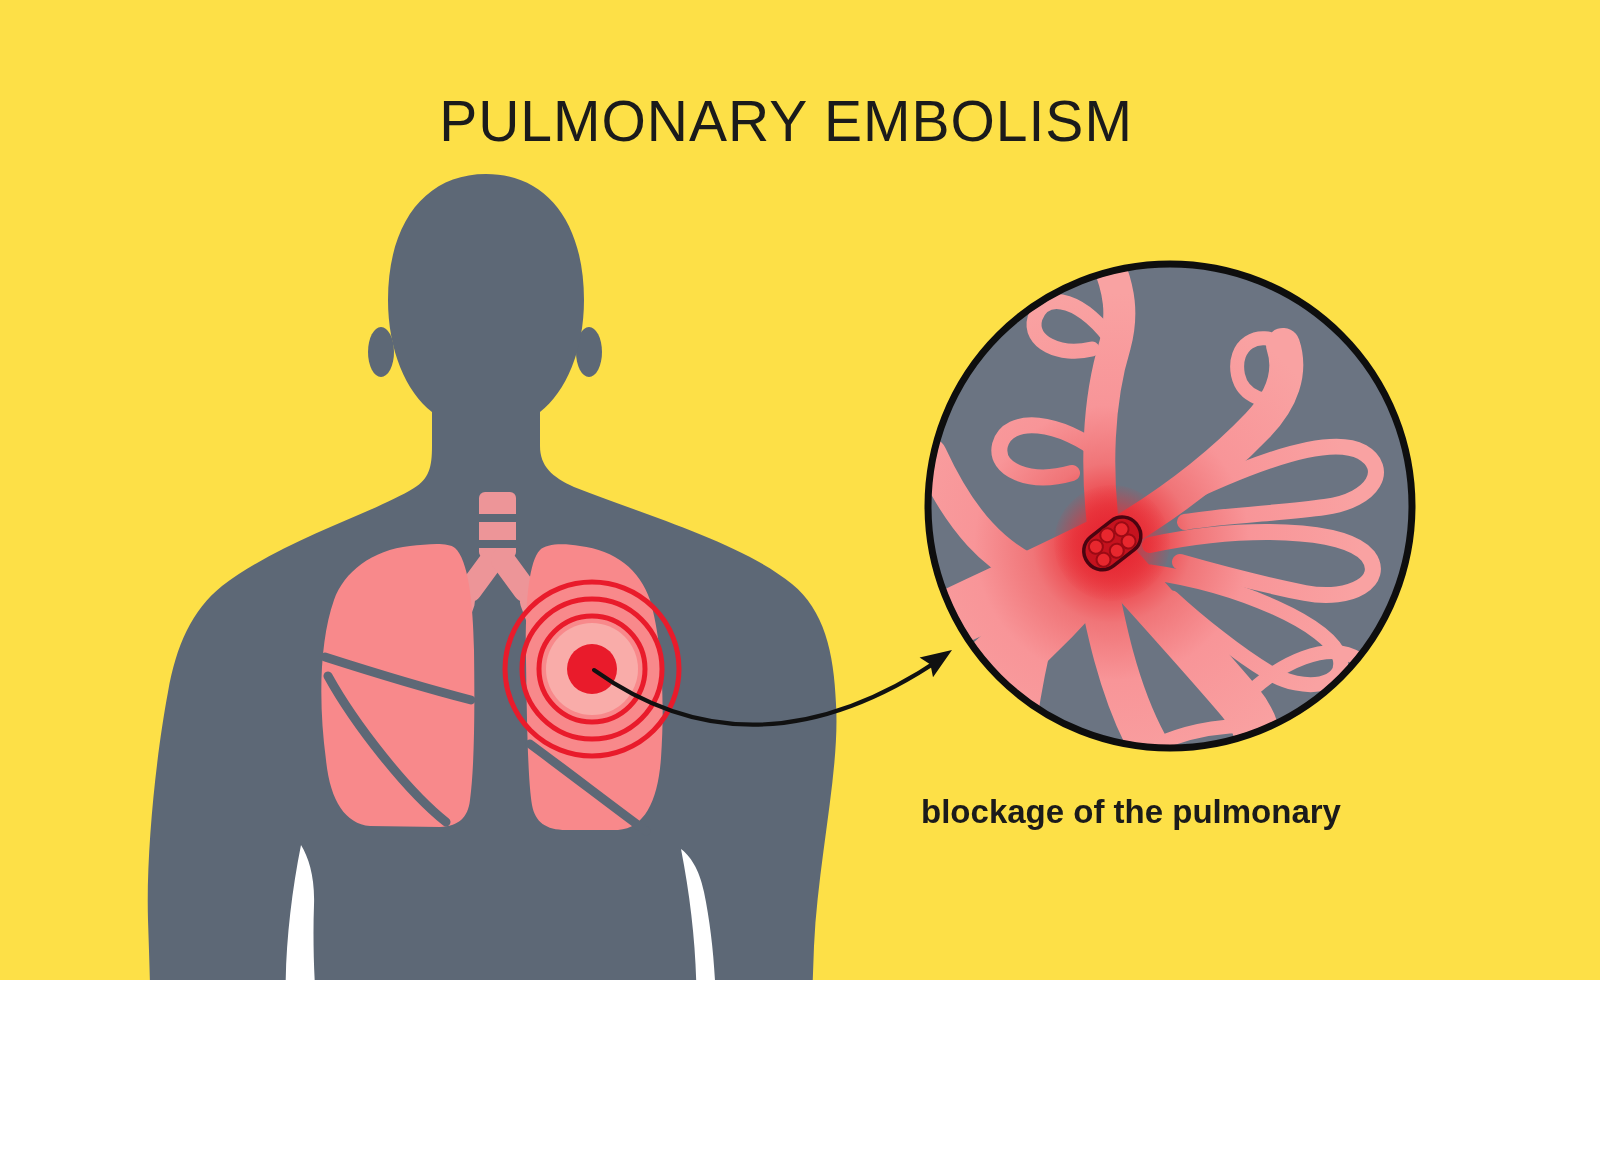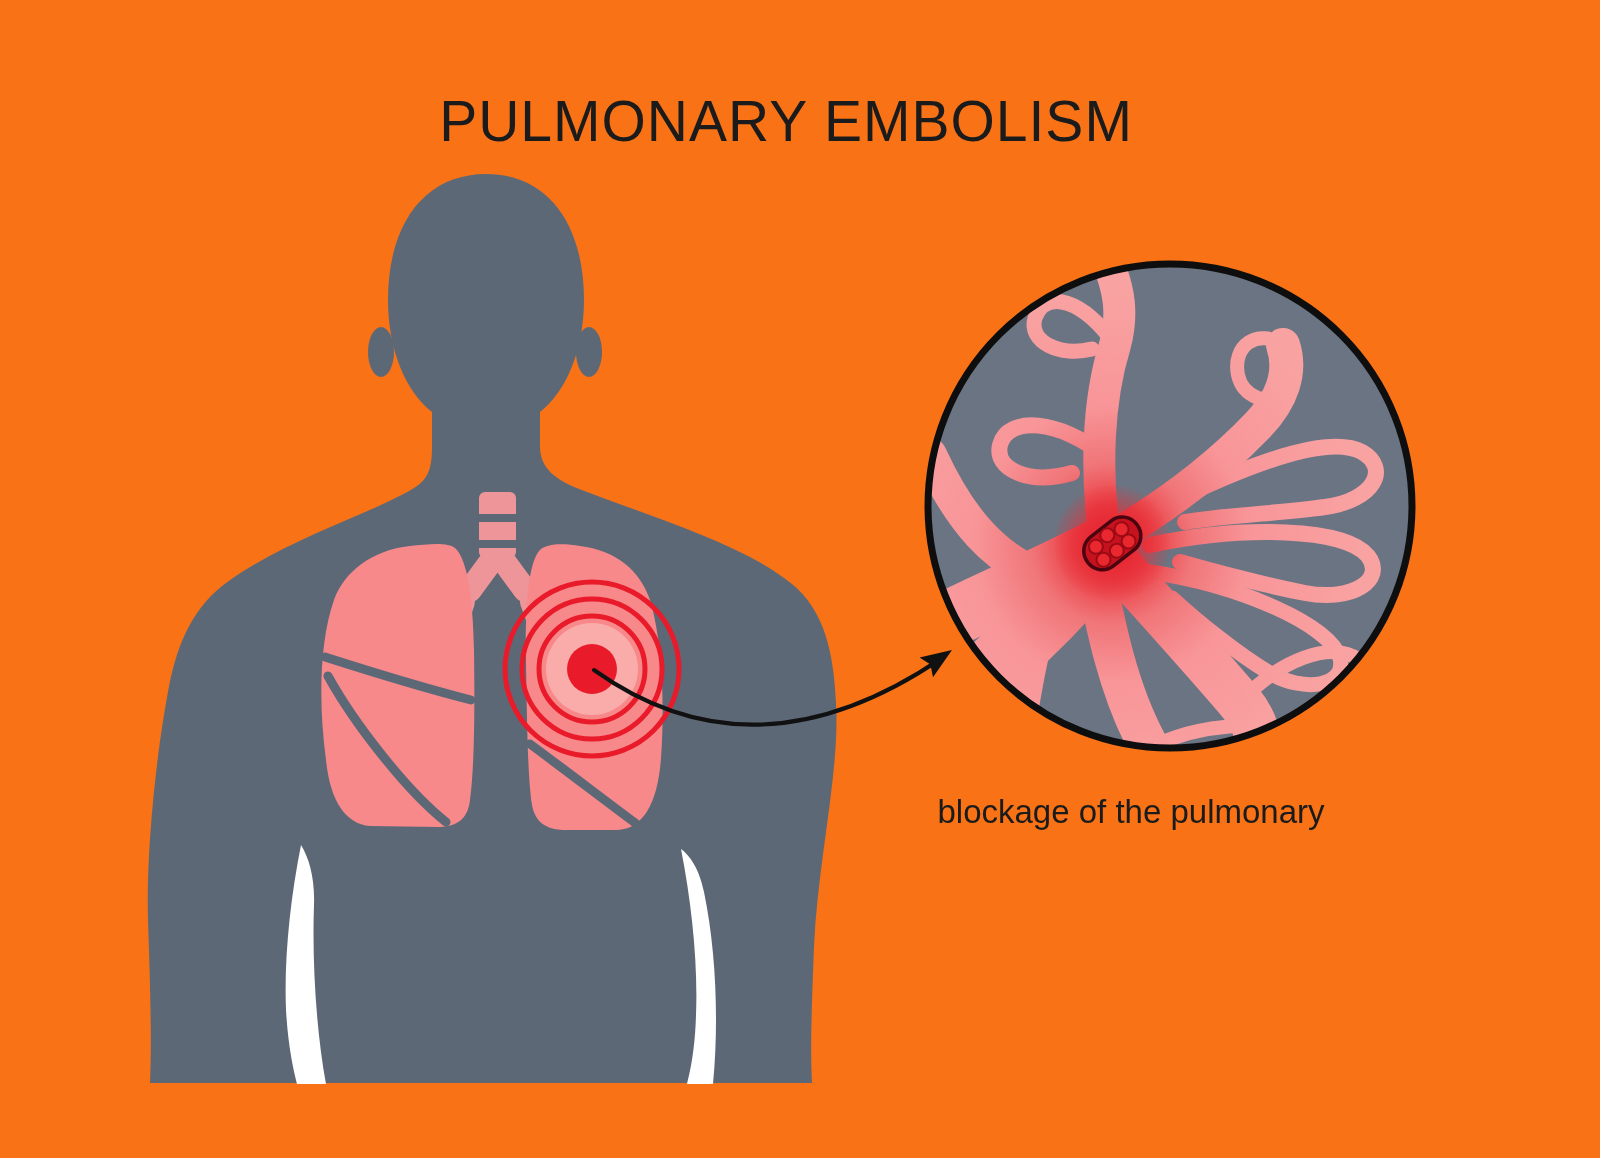--- a/index.html
+++ b/index.html
@@ -1,19 +1,19 @@
 <!DOCTYPE html>
 <html><head>
 <meta charset="utf-8">
 <style>
   html,body{margin:0;padding:0;background:#ffffff;}
   .stage{
     position:relative;
-    width:1600px;height:1158px;
-    background:#f97316;
+    width:1600px;height:980px;
+    background:#fde047;
     overflow:hidden;
     font-family:"Liberation Sans", sans-serif;
   }
   .stage svg{position:absolute;left:0;top:0;}
   .title{
     position:absolute;
     left:786px;top:88px;
     transform:translateX(-50%);
     font-size:57px;
     font-weight:500;
@@ -21,21 +21,21 @@
     color:#1b1b1b;
     white-space:nowrap;
   }
   .caption{
     position:absolute;
     left:1131px;top:792px;
     transform:translateX(-50%);
     text-align:center;
     font-size:33px;
     line-height:39px;
-    font-weight:400;
+    font-weight:700;
     color:#1b1b1b;
     white-space:nowrap;
   }
 </style>
 </head>
 <body>
 
 <div class="stage">
 
   <svg width="1600" height="1158" viewBox="0 0 1600 1158">

